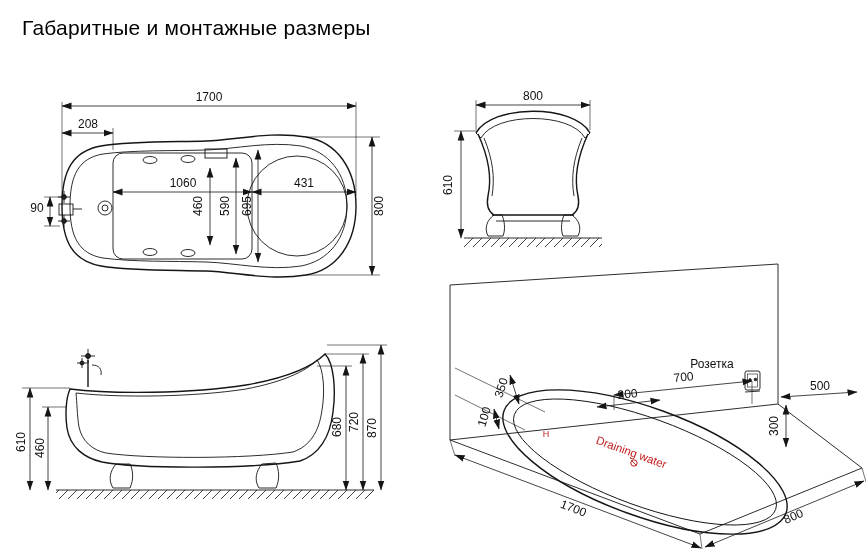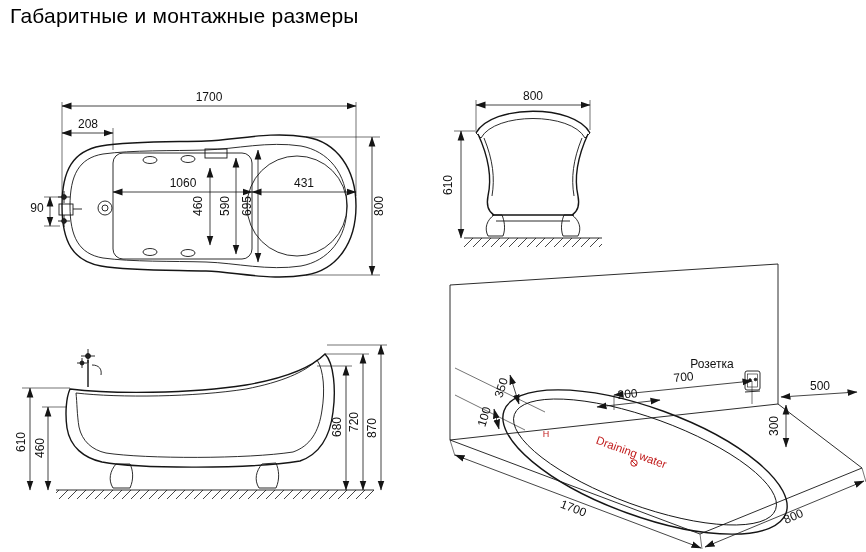--- a/index.html
+++ b/index.html
@@ -1,18 +1,18 @@
 <!DOCTYPE html>
 <html><head>
 <meta charset="utf-8">
 <style>
   html,body{margin:0;padding:0;background:#fff;}
   .page{position:relative;width:866px;height:552px;background:#fff;overflow:hidden;
         font-family:"Liberation Sans",sans-serif;}
-  .title{position:absolute;left:10px;top:4px;margin:0;font-size:21px;font-weight:400;
+  .title{position:absolute;left:10px;top:4px;margin:12px;font-size:21px;font-weight:400;
          color:#000;letter-spacing:0.2px;}
   svg{position:absolute;left:0;top:0;}
   .ol{fill:none;stroke:#151515;stroke-width:1.4;}
   .tl{fill:none;stroke:#151515;stroke-width:0.9;}
   .xl{fill:none;stroke:#151515;stroke-width:0.6;}
   .dl{fill:none;stroke:#151515;stroke-width:0.8;}
   .dt{font-family:"Liberation Sans",sans-serif;font-size:12px;fill:#111;text-anchor:middle;}
   .rt{font-family:"Liberation Sans",sans-serif;fill:#c22020;text-anchor:middle;}
   .dark{fill:#222;stroke:#111;stroke-width:0.8;}
 </style>

